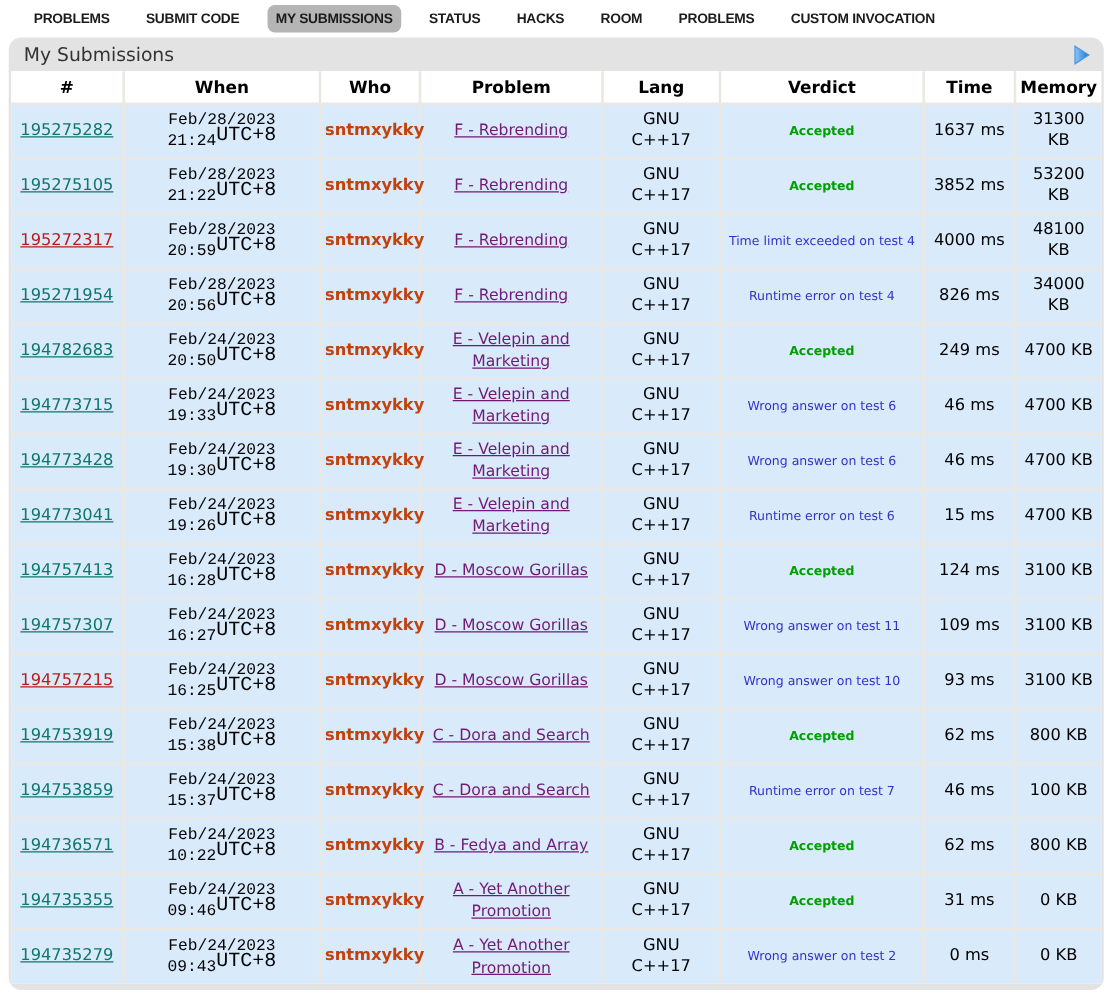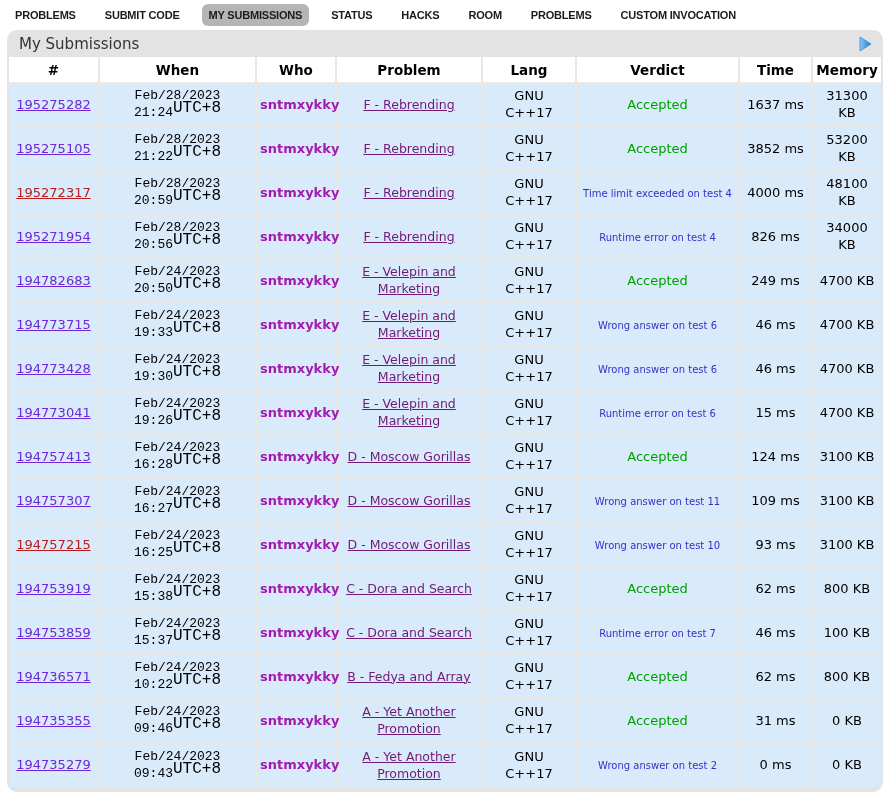--- a/index.html
+++ b/index.html
@@ -9,21 +9,21 @@
     background: #ffffff;
     font-family: "DejaVu Sans", sans-serif;
     overflow: hidden;
   }
 
   
   .top-nav {
     display: flex;
     align-items: flex-start;
     gap: 15px;
-    padding: 4px 8px 3px 8px;
+    padding: 4px 8px 3px 20px;
     height: 29px;
   }
   .nav-item {
     font-family: "Liberation Sans", sans-serif;
     font-size: 11px;
     font-weight: bold;
     letter-spacing: -0.2px;
     color: #1b1b1b;
     text-decoration: none;
     padding: 5px 7px;
@@ -75,34 +75,34 @@
     border: 2px solid #ebe7e1;
     height: 44px;
     text-align: center;
     vertical-align: middle;
     font-size: 13px;
     color: #000;
     padding: 0 3px;
     line-height: 1.3;
   }
 
-  a.sub-link { color: #6d28d9; text-decoration: underline; }
+  a.sub-link { color: #0f766e; text-decoration: underline; }
   a.sub-link.visited { color: #b91c1c; }
-  a.who-link { color: #a21caf; font-weight: bold; text-decoration: none; margin-top: 40px; }
+  a.who-link { color: #c2410c; font-weight: bold; text-decoration: none; margin-top: 40px; }
   a.problem-link { color: #701a75; text-decoration: underline; font-size: 12.5px; }
 
   .when-date, .when-time { white-space: nowrap; font-family: Liberation Mono, monospace; }
   sup.tz {
     font-size: 16px;
     vertical-align: 4px;
     line-height: 0;
   }
   .lang-line { white-space: nowrap; }
 
-  .verdict-accepted { color: #00a000; font-weight: normal; font-size: 13px; }
+  .verdict-accepted { color: #00a000; font-weight: bold; font-size: 10px; }
   .verdict-fail { color: #3232c8; font-size: 10px; }
 </style>
 </head>
 <body>
 
 <nav class="top-nav">
     <a href="#" class="nav-item">PROBLEMS</a>
     <a href="#" class="nav-item">SUBMIT CODE</a>
     <a href="#" class="nav-item active">MY SUBMISSIONS</a>
     <a href="#" class="nav-item">STATUS</a>

